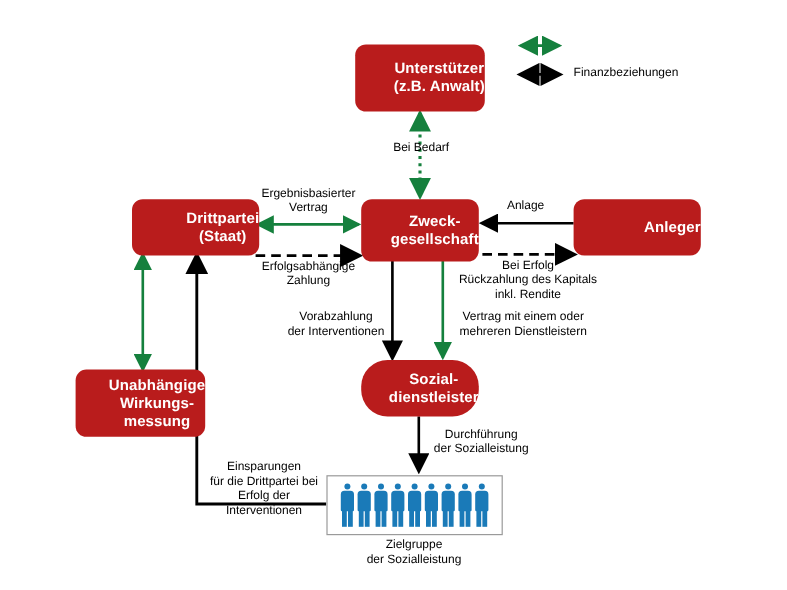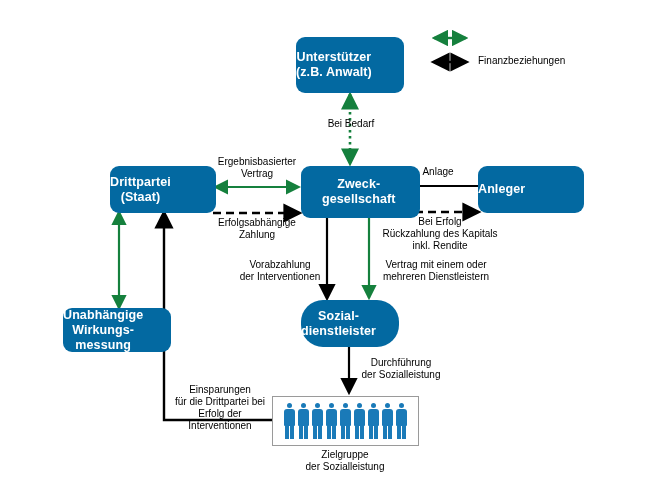--- a/index.html
+++ b/index.html
@@ -1,22 +1,22 @@
 <!DOCTYPE html>
 <html><head>
 <meta charset="utf-8">
 <style>
   html,body{margin:0;padding:0;background:#ffffff;}
   body{width:656px;height:492px;font-family:"Liberation Sans",sans-serif;overflow:hidden;}
   #stage{position:relative;width:656px;height:492px;}
   svg#wires{position:absolute;left:0;top:0;width:656px;height:492px;}
 
-  .node{position:absolute;background:#0369a1;border-radius:9px;color:#ffffff;
+  .node{position:absolute;background:#b91c1c;border-radius:9px;color:#ffffff;
         font-weight:bold;font-size:12.5px;line-height:15px;text-align:center;
-        display:flex;align-items:center;justify-content:flex-start;letter-spacing:.1px;}
+        display:flex;align-items:center;justify-content:flex-end;letter-spacing:.1px;}
   .node span{display:block;white-space:pre-line;}
 
   .lbl{position:absolute;font-size:10px;line-height:12px;color:#000;text-align:center;}
   .lbl.w{white-space:pre-line;}
 
   .legend-txt{position:absolute;font-size:10px;color:#000;line-height:12px;}
 
   #tgbox{position:absolute;left:272px;top:396px;width:145px;height:48px;
          border:1px solid #9a9a9a;background:#fff;
          display:flex;align-items:center;justify-content:center;gap:2px;}
@@ -76,30 +76,30 @@
   <div class="node" style="left:296px;top:37px;width:108px;height:56px;">
     <span>Unterstützer
 (z.B. Anwalt)</span>
   </div>
 
   <div class="node" style="left:110px;top:166px;width:106px;height:47px;">
     <span>Drittpartei
 (Staat)</span>
   </div>
 
-  <div class="node" style="left:301px;top:166px;width:98px;height:52px;padding-left:21px;">
+  <div class="node" style="left:301px;top:166px;width:98px;height:52px;">
     <span>Zweck-
 gesellschaft</span>
   </div>
 
   <div class="node" style="left:478px;top:166px;width:106px;height:47px;">
     <span>Anleger</span>
   </div>
 
-  <div class="node" style="left:63px;top:308px;width:108px;height:44px;">
+  <div class="node" style="left:63px;top:308px;width:108px;height:56px;">
     <span>Unabhängige
 Wirkungs-
 messung</span>
   </div>
 
   <div class="node" style="left:301px;top:300px;width:98px;height:47px;border-radius:22px;">
     <span>Sozial-
 dienstleister</span>
   </div>
 

